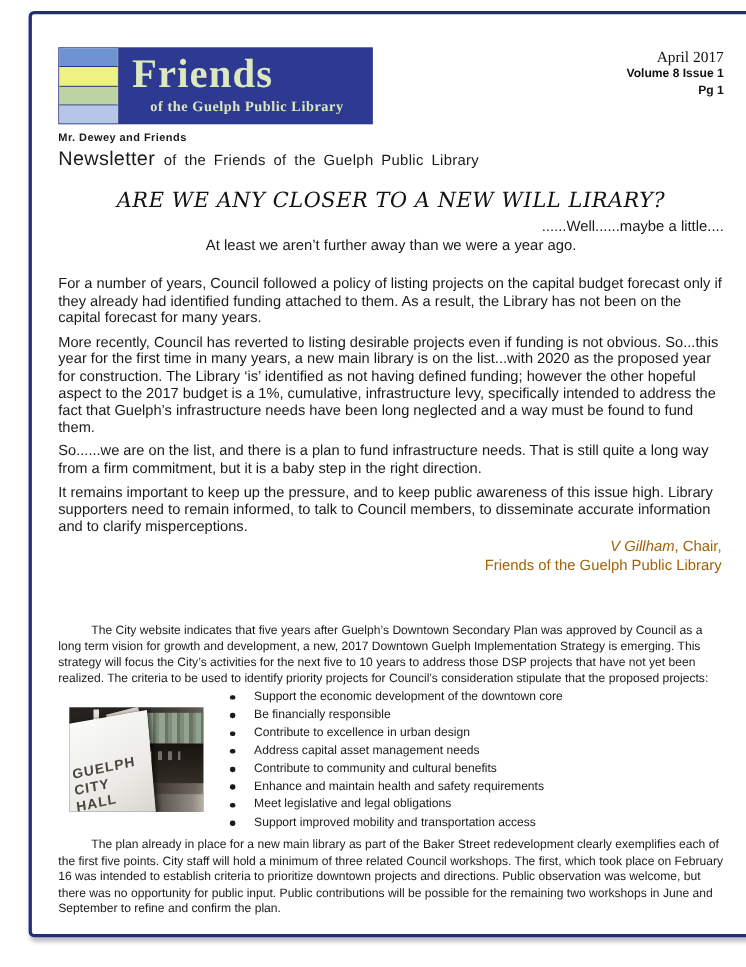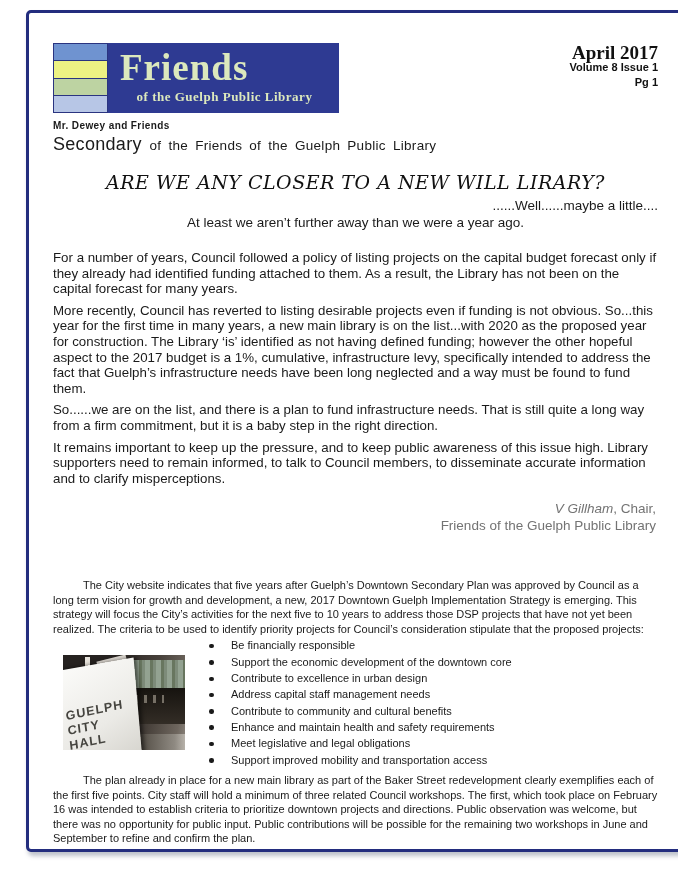--- a/index.html
+++ b/index.html
@@ -14,38 +14,38 @@
   .masthead { display:flex; justify-content:space-between; align-items:flex-start; }
   .logo { display:flex; height:70px; width:286px; }
   .stripes { width:55px; height:70px; display:flex; flex-direction:column; border:1px solid #2a3480; }
   .stripe { flex:1; border-bottom:1px solid #2a3480; }
   .stripe:last-child { border-bottom:none; }
   .logo-panel { flex:1; background:#2e3a92; color:#dce8bd; padding:6px 10px 0 12px;
     font-family:"Liberation Serif", serif; }
   .logo-title { font-size:37px; font-weight:bold; line-height:38px; letter-spacing:1px; }
   .logo-sub { font-size:13px; font-weight:bold; text-align:center; margin-top:2px; letter-spacing:0.5px; }
   .issue { text-align:right; color:#111; padding-top:2px; line-height:15px; }
-  .issue-date { font-family:"Liberation Serif", serif; font-weight:bold; font-size:19px; }
+  .issue-date { font-family:"Liberation Serif", serif; font-weight:normal; font-size:14px; }
   .issue-vol, .issue-pg { font-size:11px; font-weight:bold; }
 
   
   .series-title { margin-top:7px; font-size:10px; font-weight:bold; color:#1a1a1a; letter-spacing:0.4px; }
   .newsletter-line { margin-top:3px; color:#1a1a1a; letter-spacing:0.3px; word-spacing:3px; }
   .newsletter-lead { font-size:18px; }
   .newsletter-rest { font-size:13.5px; }
 
   
   .headline { margin-top:16px; text-align:center; font-family:"DejaVu Serif", serif;
     font-style:italic; font-size:19px; color:#111; letter-spacing:0.5px; }
   .sub1 { margin-top:5px; text-align:right; font-size:13.5px; color:#1a1a1a; }
   .sub2 { margin-top:2px; text-align:center; font-size:13.5px; color:#1a1a1a; }
   .a1-body { margin-top:20px; }
   .a1-body p { font-size:13.3px; line-height:15.6px; color:#1a1a1a; margin-top:6px; }
   .callout { margin-top:8px; text-align:center; font-size:14.5px; font-weight:bold; color:#111; }
-  .signature { text-align:right; font-size:13.5px; color:#737373; line-height:17px; margin-top:14px; padding-right:2px; }
+  .signature { text-align:right; font-size:13.5px; color:#a16207; line-height:17px; margin-top:2px; padding-right:2px; }
 
   
   .article2 { position:relative; margin-top:44px; font-size:11px; line-height:14.4px; color:#1a1a1a; }
   .a2-intro { text-indent:30px; }
   .a2-bullets { list-style:none; margin:3px 0 0 150px; }
   .a2-bullets li { position:relative; padding-left:28px; margin-top:4.5px; line-height:11.8px; }
   .a2-bullets li::before { content:""; position:absolute; left:6px; top:3.5px; width:4.5px; height:4.5px;
     border-radius:50%; background:#1a1a1a; }
   .a2-closing { text-indent:30px; margin-top:7px; }
 
@@ -89,21 +89,21 @@
         </div>
       </div>
       <div class="issue">
         <div class="issue-date">April 2017</div>
         <div class="issue-vol">Volume 8 Issue 1</div>
         <div class="issue-pg">Pg 1</div>
       </div>
     </div>
 
     <div class="series-title">Mr. Dewey and Friends</div>
-    <div class="newsletter-line"><span class="newsletter-lead">Secondary</span>
+    <div class="newsletter-line"><span class="newsletter-lead">Newsletter</span>
       <span class="newsletter-rest">of the Friends of the Guelph Public Library</span></div>
 
     <div class="headline">ARE WE ANY CLOSER TO A NEW WILL LIRARY?</div>
     <div class="sub1">......Well......maybe a little....</div>
     <div class="sub2">At least we aren’t further away than we were a year ago.</div>
 
     <div class="a1-body">
       <p>For a number of years, Council followed a policy of listing projects on the capital budget forecast only if they already had identified funding attached to them.  As a result, the Library has not been on the capital forecast for many years.</p>
       <p>More recently, Council has reverted to listing desirable projects even if funding is not obvious.  So...this year for the first time in many years, a new main library is on the list...with 2020 as the proposed year for construction.  The Library ‘is’ identified as not having defined funding; however the other hopeful aspect to the 2017 budget is a 1%, cumulative, infrastructure levy, specifically intended to address the fact that Guelph’s infrastructure needs have been long neglected and a way must be found to fund them.</p>
       <p>So......we are on the list, and there is a plan to fund infrastructure needs.   That is still quite a long way from a firm commitment, but it is a baby step in the right direction.</p>
@@ -128,24 +128,24 @@
         <div class="ph-topsign"></div>
         <div class="ph-wall">
           <div class="ph-wall-text">
             <div>GUELPH</div>
             <div>CITY HALL</div>
           </div>
         </div>
       </div>
 
       <ul class="a2-bullets">
+        <li>Support the economic development of the downtown core</li>
         <li>Be financially responsible</li>
-        <li>Support the economic development of the downtown core</li>
         <li>Contribute to excellence in urban design</li>
-        <li>Address capital staff management needs</li>
+        <li>Address capital asset management needs</li>
         <li>Contribute to community and cultural benefits</li>
         <li>Enhance and maintain health and safety requirements</li>
         <li>Meet legislative and legal obligations</li>
         <li>Support improved mobility and transportation access</li>
       </ul>
 
       <p class="a2-closing">The plan already in place for a new main library as part of the Baker Street redevelopment clearly exemplifies each of the first five points.  City staff will hold a minimum of three related Council workshops. The first, which took place on February 16 was intended to establish criteria to prioritize downtown projects and directions.  Public observation was welcome, but there was no opportunity for public input.  Public contributions will be possible for the remaining two workshops in June and September to refine and confirm the plan.</p>
 
     </div>
 

